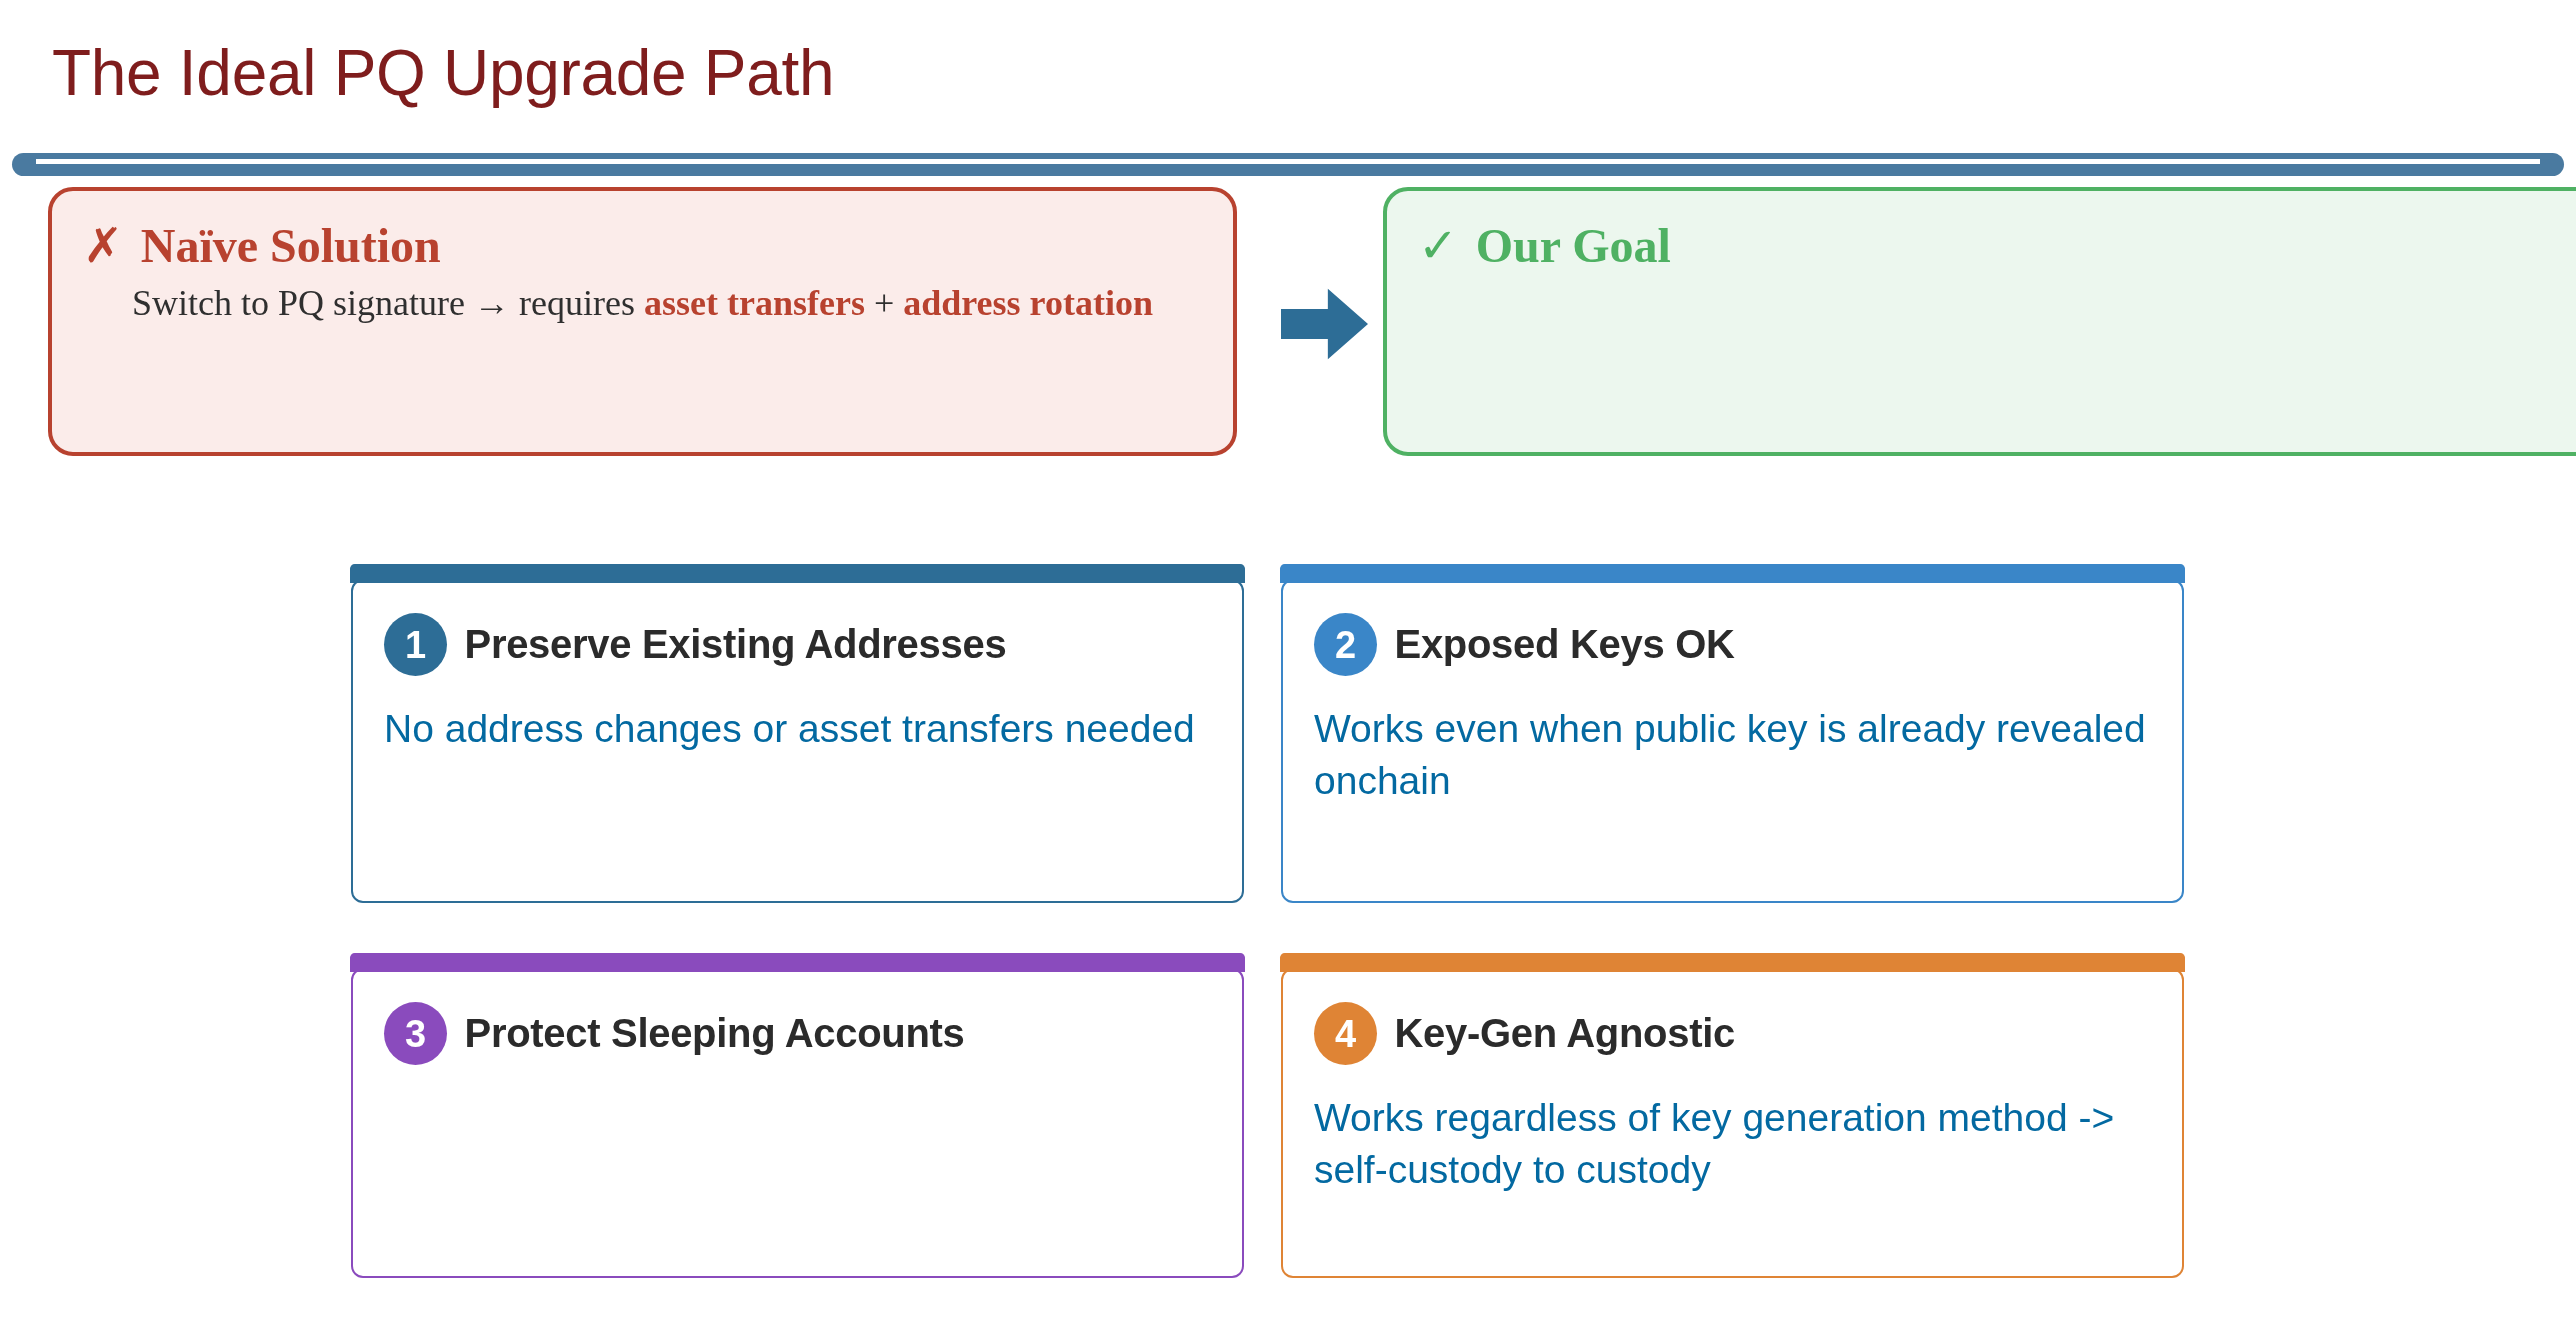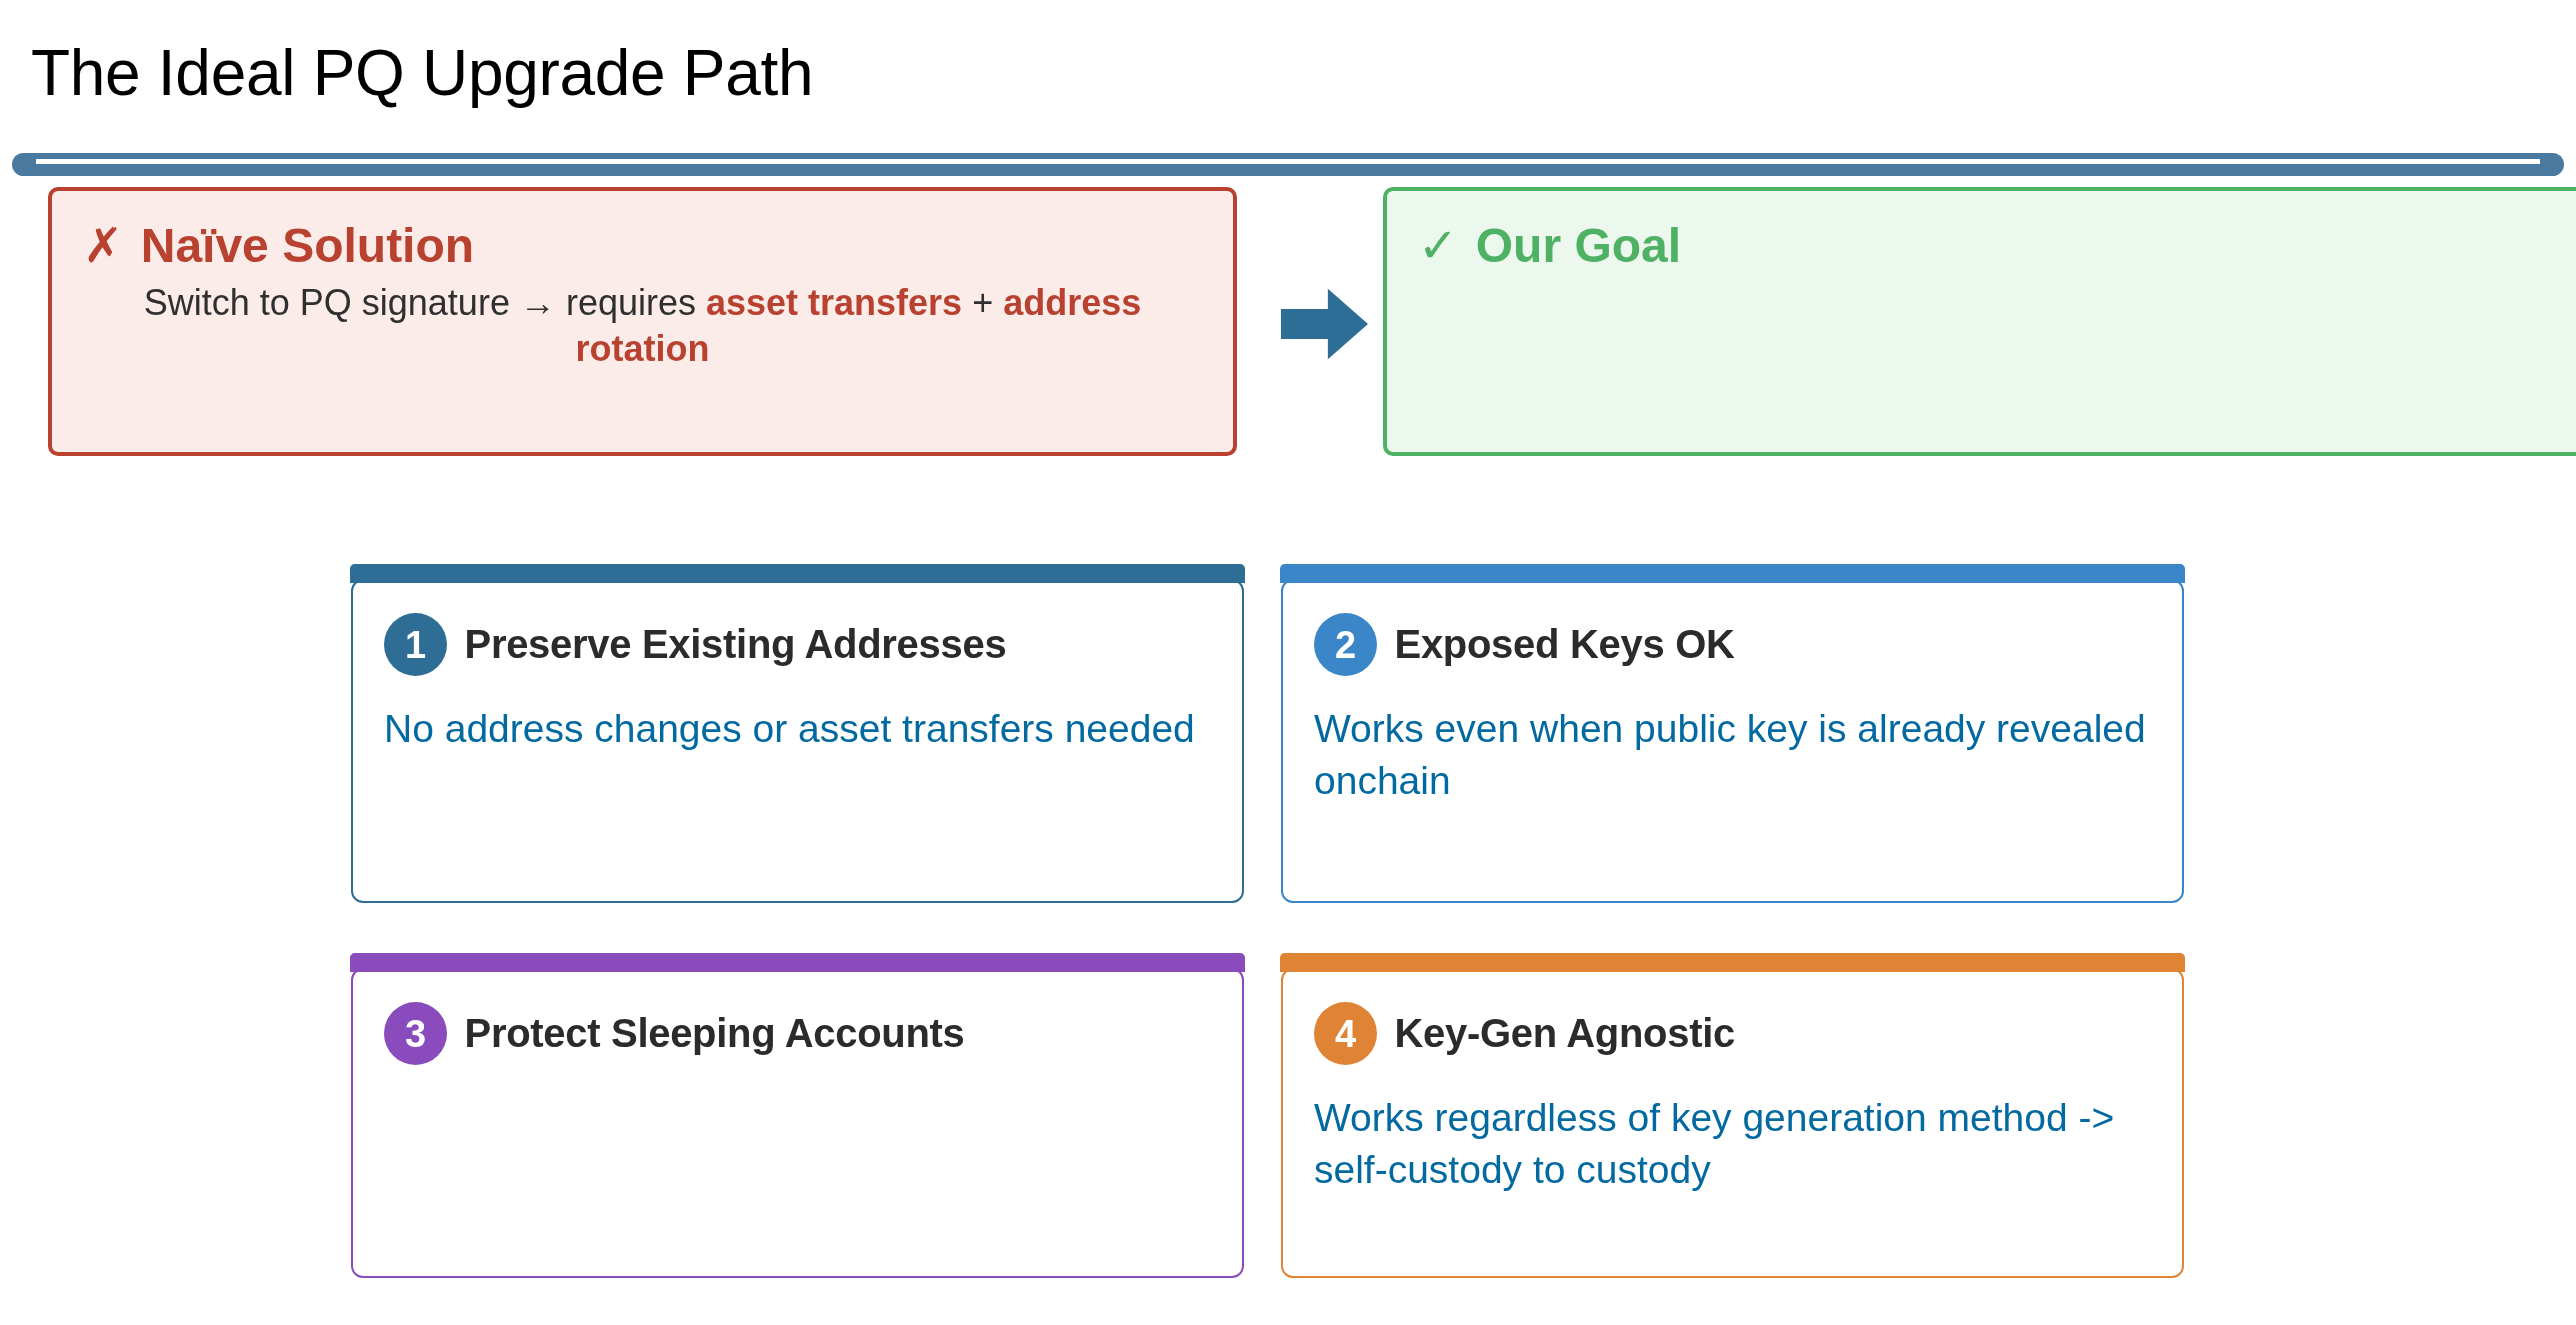--- a/index.html
+++ b/index.html
@@ -11,25 +11,25 @@
     width: 2576px;
     height: 1326px;
     position: relative;
     font-family: "Liberation Sans", sans-serif;
     overflow: hidden;
   }
 
   
   #slide-title {
     position: absolute;
-    left: 31px;
+    left: 52px;
     top: 36px;
     font-size: 64px;
     font-weight: 400;
-    color: #000000;
+    color: #7f1d1d;
     letter-spacing: -0.3px;
     white-space: nowrap;
   }
 
   
   #title-rule {
     position: absolute;
     left: 12px;
     top: 153px;
     width: 2552px;
@@ -48,23 +48,24 @@
     top: 6px;
     height: 4.7px;
     background: #ffffff;
   }
 
   
   .compare-box {
     position: absolute;
     top: 187px;
     height: 269px;
-    border-radius: 10px;
+    border-radius: 25px;
     box-sizing: border-box;
     padding: 29.5px 31px 0 31px;
+    font-family: Liberation Serif, serif;
   }
   #naive-box {
     left: 48px;
     width: 1189px;
     background: #fbecea;
     border: 4.7px solid #b8422f;
   }
   #goal-box {
     left: 1383px;
     width: 1364px;

